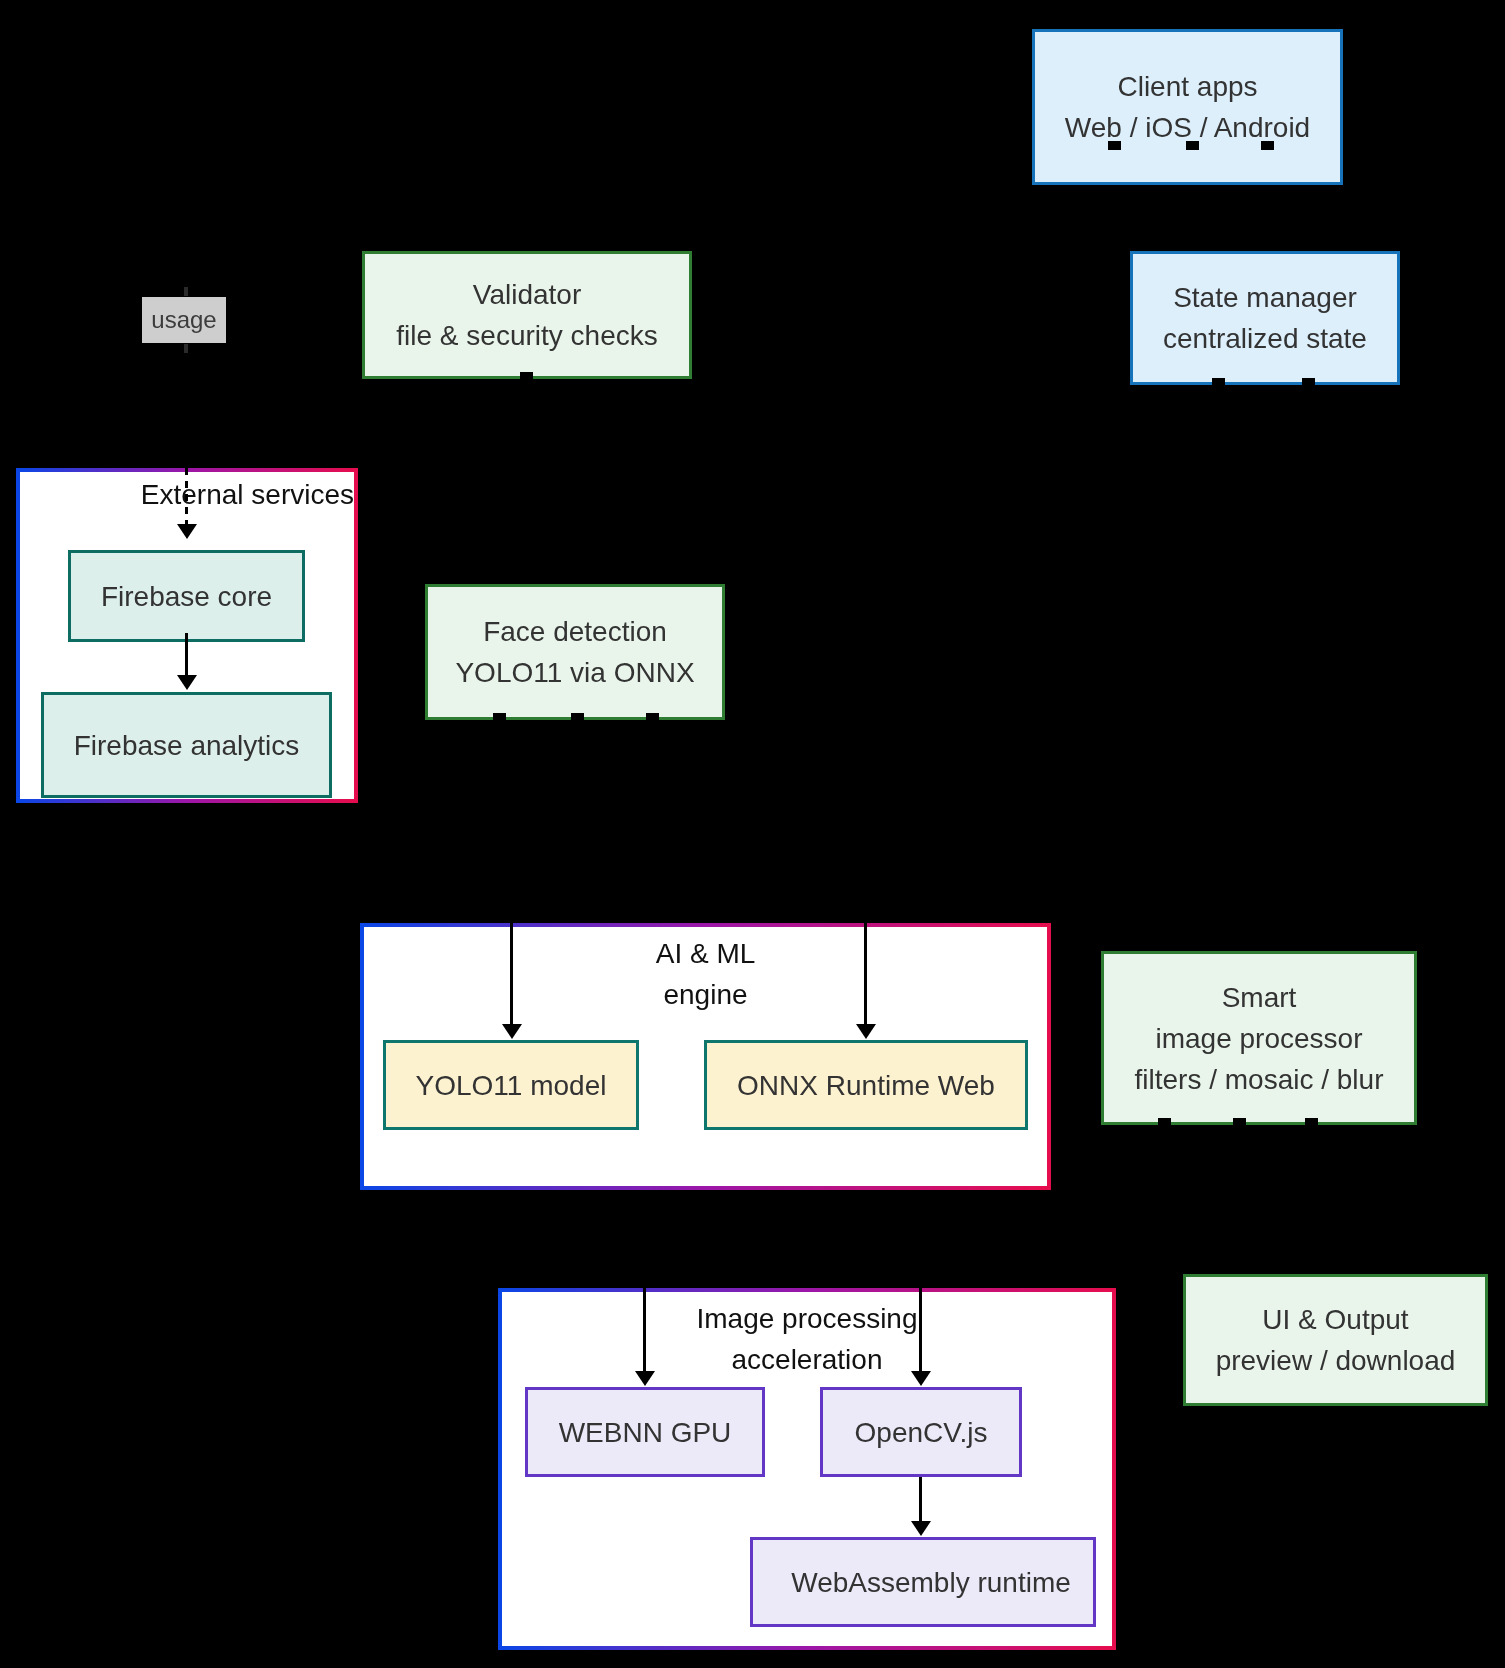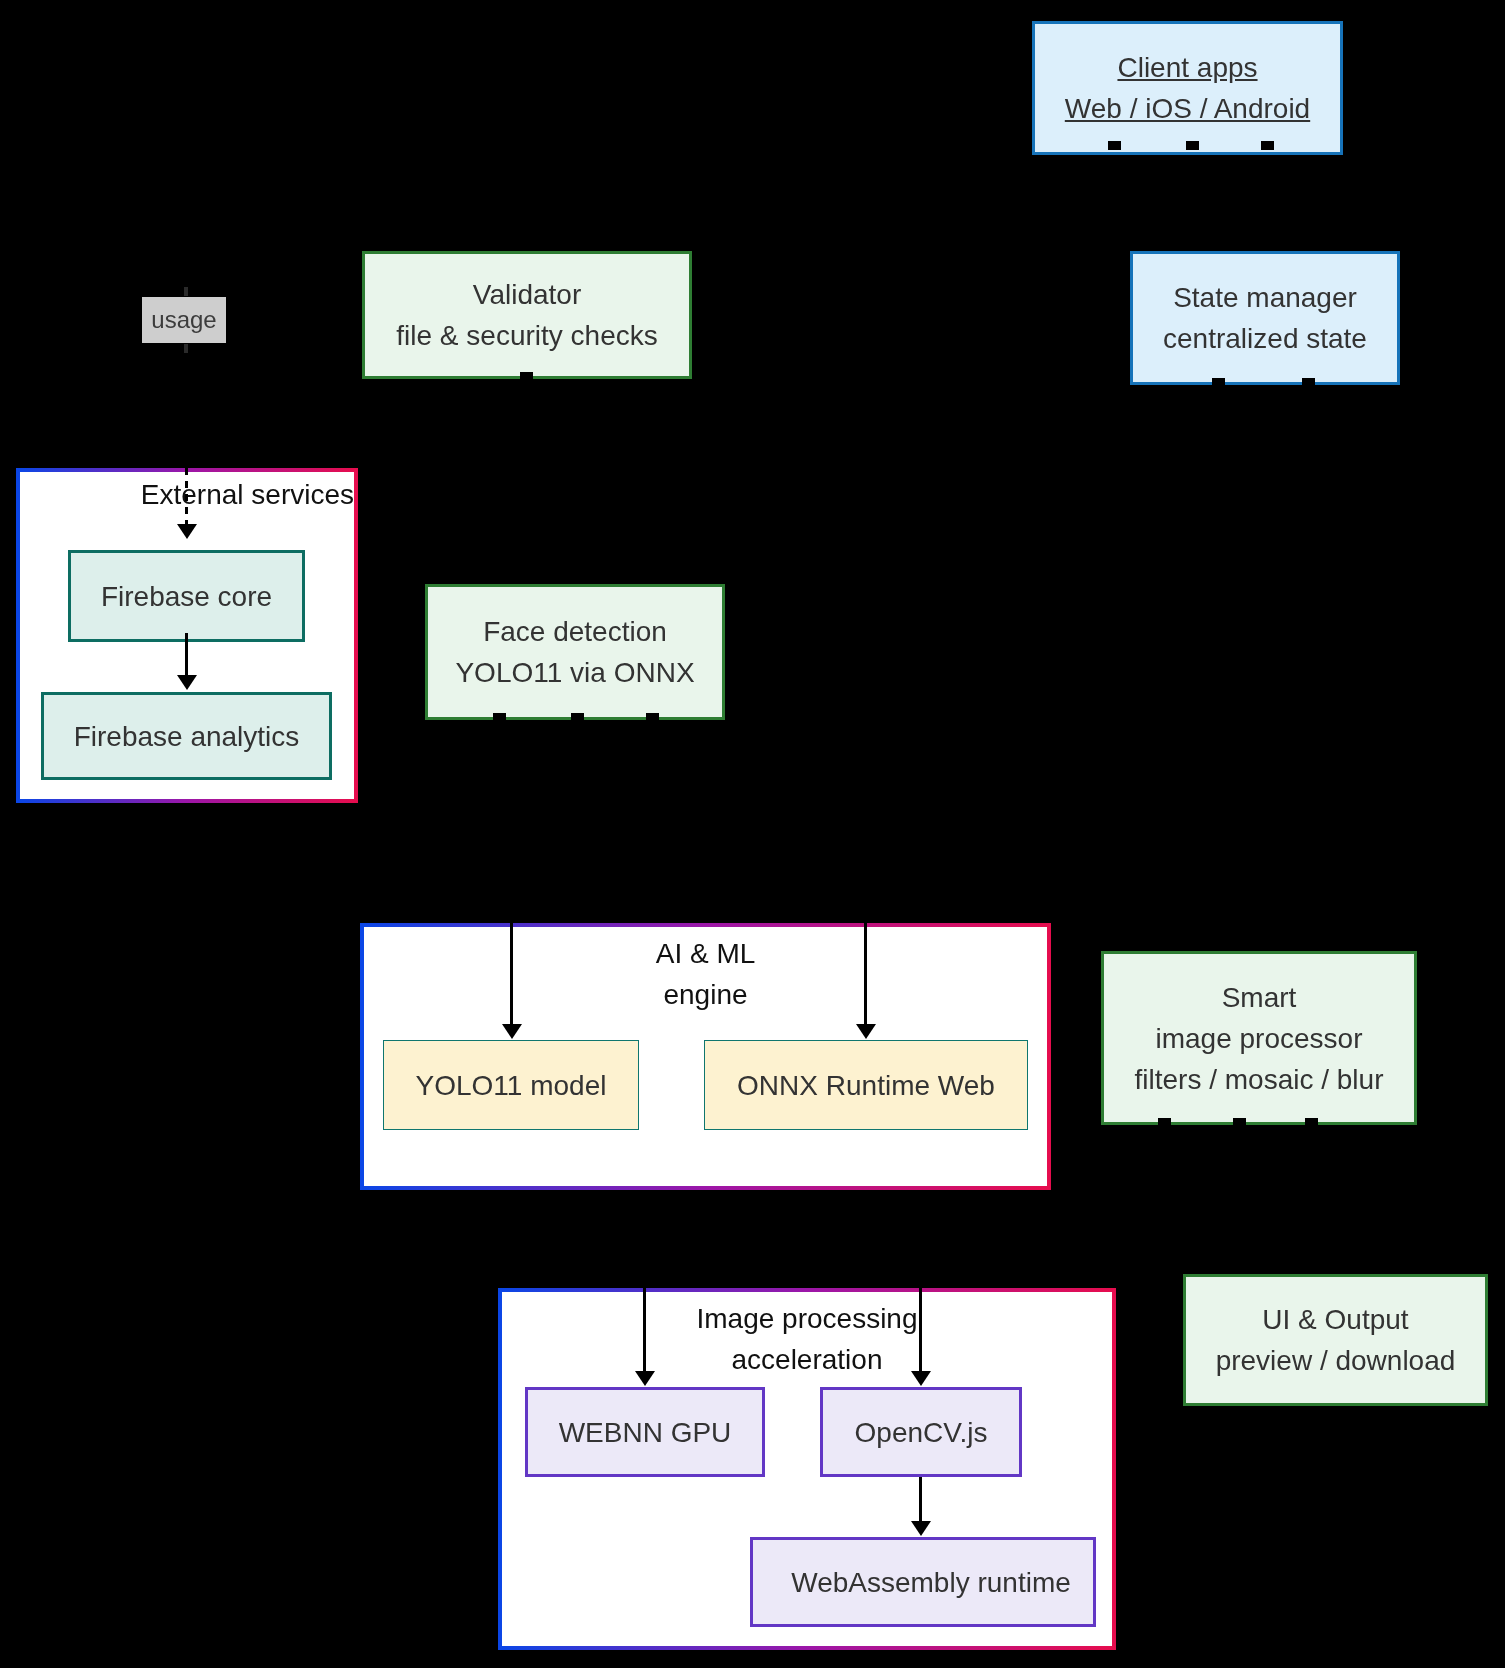--- a/index.html
+++ b/index.html
@@ -20,21 +20,21 @@
     align-items: center;
     text-align: center;
     color: #333333;
     font-size: 28px;
     line-height: 41px;
   }
   .node .lbl { white-space: nowrap; }
   .blue   { background: #dceffb; border: 3px solid #1673b9; }
   .green  { background: #e9f5eb; border: 3px solid #2e7d33; }
   .teal   { background: #ddefeb; border: 3px solid #0d6d62; }
-  .amber  { background: #fdf2d0; border: 1px solid #0f766e; }
+  .amber  { background: #fdf2d0; border: 3px solid #0f766e; }
   .purple { background: #ece9f8; border: 3px solid #6237c5; }
   .cluster {
     position: absolute;
     box-sizing: border-box;
     background: #ffffff;
     border: 4px solid #0b46e6;
     border-image: linear-gradient(90deg, #0b46e6 0%, #9c16a8 50%, #e60d4e 100%) 1;
   }
   .cluster-title {
     position: absolute;
@@ -85,21 +85,21 @@
     width: 4px;
     height: 9px;
     background: #2a2a2a;
   }
 </style>
 </head>
 <body>
 
 <div id="canvas">
 
-  <div class="node blue" style="left:1032px; top:21px; width:311px; height:134px;text-decoration:underline;">
+  <div class="node blue" style="left:1032px; top:29px; width:311px; height:156px;">
     <div class="lbl">Client apps</div>
     <div class="lbl">Web / iOS / Android</div>
   </div>
   <div class="notch" style="left:1108px; top:141px;"></div>
   <div class="notch" style="left:1186px; top:141px;"></div>
   <div class="notch" style="left:1261px; top:141px;"></div>
 
   <div class="stub" style="left:184px; top:287px;"></div>
   <div class="edge-label" style="left:142px; top:297px; width:84px; height:46px;">usage</div>
   <div class="stub" style="left:184px; top:344px;"></div>
@@ -116,21 +116,21 @@
   </div>
   <div class="notch" style="left:1212px; top:378px;"></div>
   <div class="notch" style="left:1302px; top:378px;"></div>
 
   <div class="cluster" style="left:16px; top:468px; width:342px; height:335px;">
     <div class="cluster-title" style="top:2px;text-align:right;">External services</div>
 
     <div class="node teal" style="left:48px; top:69px; width:237px; height:92px;margin-top:9px;">
       <div class="lbl">Firebase core</div>
     </div>
-    <div class="node teal" style="left:21px; top:220px; width:291px; height:88px;">
+    <div class="node teal" style="left:21px; top:220px; width:291px; height:106px;">
       <div class="lbl">Firebase analytics</div>
     </div>
 
     <div class="dashed-line" style="left:165px; top:-4px; height:56px;"></div>
     <div class="arrow-head" style="left:157px; top:52px;"></div>
 
     <div class="arrow-line" style="left:165px; top:161px; height:42px;"></div>
     <div class="arrow-head" style="left:157px; top:203px;"></div>
   </div>
 

